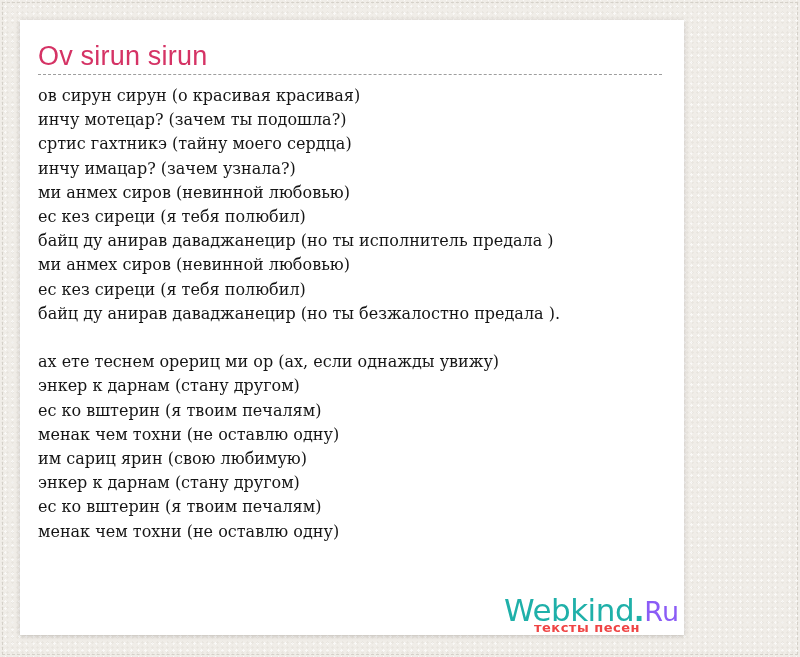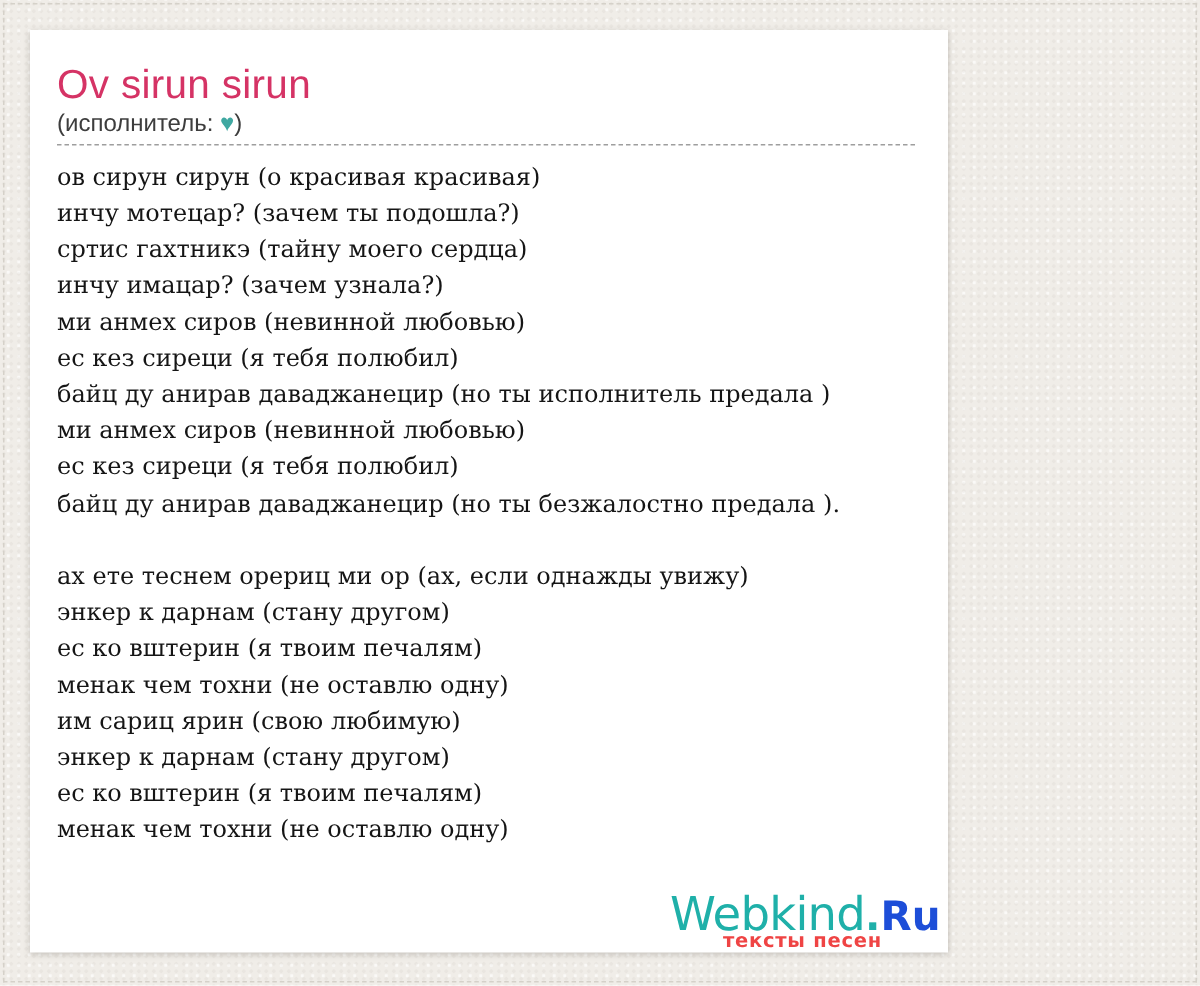--- a/index.html
+++ b/index.html
@@ -16,21 +16,21 @@
     font-family: "Liberation Sans", sans-serif;
   }
   .stitch {
     position: absolute; inset: 2px;
     border: 1px dashed #d5d1c9;
     pointer-events: none;
   }
   .card {
     position: absolute;
     left: 20px; top: 20px;
-    width: 612px; height: 615px;
+    width: 664px; height: 615px;
     background: #ffffff;
     box-shadow: 0 1px 4px rgba(100, 95, 85, 0.35);
     box-sizing: border-box;
     padding: 21px 22px 0 18px;
   }
   .title {
     margin: 0;
     font-size: 27px;
     line-height: 1.15;
     font-weight: 400;
@@ -76,43 +76,42 @@
     color: #1fb0a9;
     font-family: "DejaVu Sans", sans-serif;
   }
   .logo-dot {
     font-weight: bold;
     font-size: 27px;
     color: #1fb0a9;
     font-family: "DejaVu Sans", sans-serif;
   }
   .logo-ru {
-    font-weight: bold;
+    font-weight: normal;
     font-size: 27px;
-    color: #1d4ed8;
+    color: #8b5cf6;
     font-family: "DejaVu Sans", sans-serif;
   }
   .logo-sub {
     margin: -5px 39px 0 0;
     font-weight: bold;
     font-size: 13px;
     letter-spacing: 0.5px;
     color: #ef4444;
     font-family: "DejaVu Sans", sans-serif;
   }
 </style>
 </head>
 <body>
 
 <div class="stitch"></div>
 
 <div class="card">
   <h1 class="title">Ov sirun sirun</h1>
 
-  <div class="subtitle"><span>(исполнитель: </span><span class="heart">♥</span><span>)</span></div>
 
   <div class="sep"></div>
 
   <div class="lyrics">
     <div class="stanza">
         <div class="lyric-line">ов сирун сирун (о красивая красивая)</div>
         <div class="lyric-line">инчу мотецар? (зачем ты подошла?)</div>
         <div class="lyric-line">сртис гахтникэ (тайну моего сердца)</div>
         <div class="lyric-line">инчу имацар? (зачем узнала?)</div>
         <div class="lyric-line">ми анмех сиров (невинной любовью)</div>

